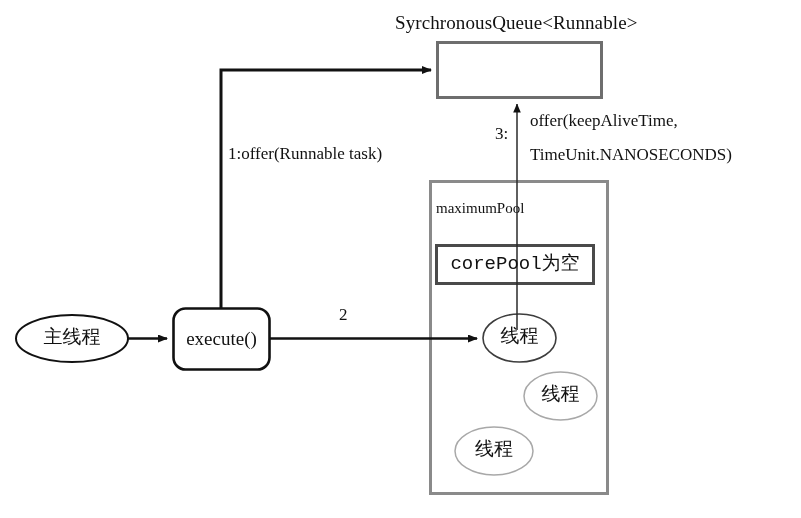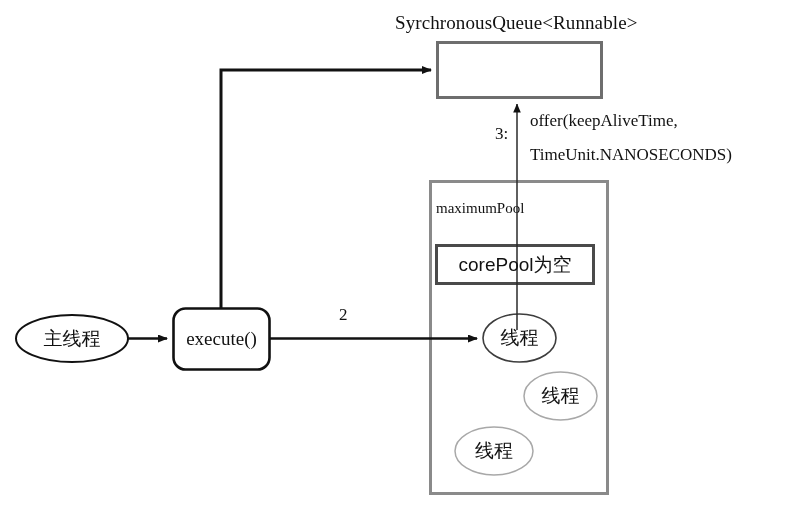--- a/index.html
+++ b/index.html
@@ -48,21 +48,21 @@
   .edge-label {
     font-size: 17px;
   }
   .small-num {
     font-size: 17px;
   }
   .box-title {
     font-size: 15px;
   }
   .cn {
-    font-family: Liberation Sans, sans-serif;
+    font-family: Liberation Mono, monospace;
     font-size: 19px;
   }
   .mono-ish {
     font-size: 19px;
   }
 </style>
 </head>
 <body>
 
 <div id="canvas">
@@ -95,20 +95,21 @@
 
     <path d="M128,338.5 L167,338.5" fill="none" stroke="#111111" stroke-width="2.6" marker-end="url(#arrowDark)"></path>
 
     <path d="M270,338.5 L477,338.5" fill="none" stroke="#111111" stroke-width="2.6" marker-end="url(#arrowDark)"></path>
 
     <path d="M517,330 L517,104" fill="none" stroke="#2a2a2a" stroke-width="1.5" marker-end="url(#arrowThin)"></path>
   </svg>
 
   <div class="txt title-text" style="left:395px; top:10px;">SyrchronousQueue&lt;Runnable&gt;</div>
 
+  <div class="txt edge-label" style="left:228px; top:143px;">1:offer(Runnable task)</div>
 
   <div class="txt small-num" style="left:495px; top:123px;">3:</div>
 
   <div class="txt edge-label" style="left:530px; top:110px;">offer(keepAliveTime,</div>
 
   <div class="txt edge-label" style="left:530px; top:144px;">TimeUnit.NANOSECONDS)</div>
 
   <div class="txt small-num" style="left:339px; top:304px;">2</div>
 
   <div class="txt box-title" style="left:436px; top:198px;">maximumPool</div>

